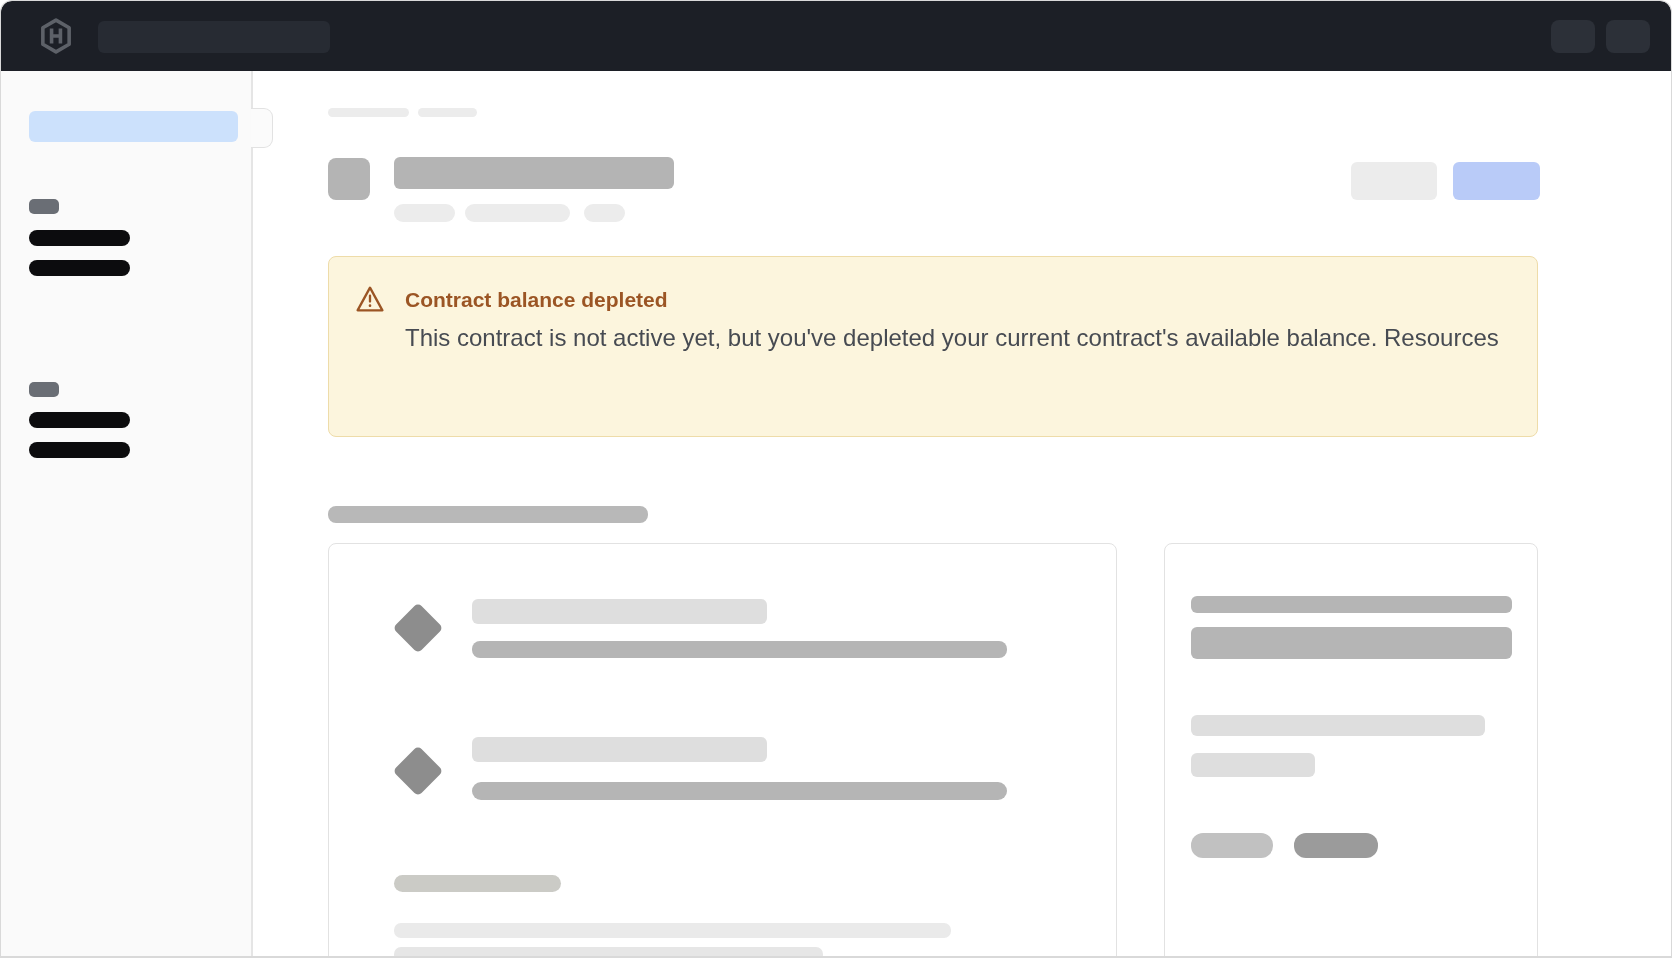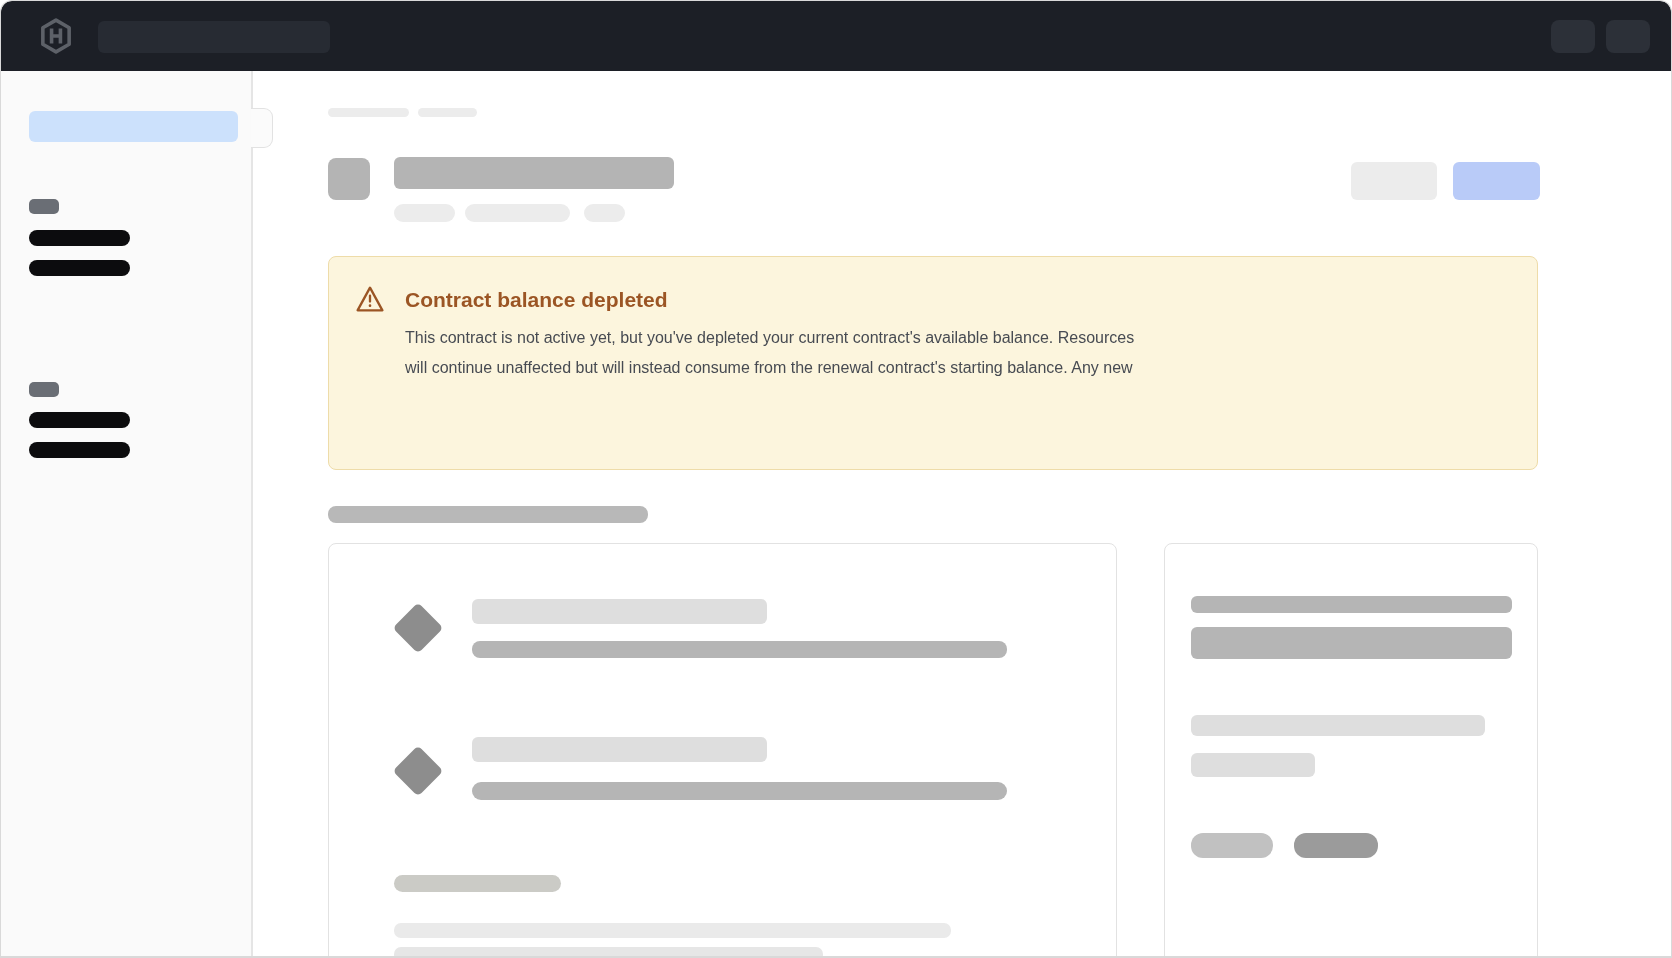--- a/index.html
+++ b/index.html
@@ -23,24 +23,24 @@
   .side-item{width:101px; height:16px; background:#0c0c0e; border-radius:8px; cursor:pointer;}
   
   .crumb{top:107px; height:9px; background:#ececec; border-radius:5px; cursor:pointer;}
   .page-icon{left:327px; top:157px; width:42px; height:42px; background:#b4b4b4; border-radius:8px;}
   .page-title{left:393px; top:156px; width:280px; height:32px; background:#b4b4b4; border-radius:6px;}
   .meta-pill{top:203px; height:18px; background:#ececec; border-radius:9px;}
   .btn{top:161px; height:38px; border-radius:6px; cursor:pointer;}
   .btn-secondary{left:1350px; width:86px; background:#ececec;}
   .btn-primary{left:1452px; width:87px; background:var(--primary-button-bg,#b9cbf8);}
   
-  .alert{left:327px; top:255px; width:1210px; height:214px; background:var(--warning-bg,#fcf5dd); border:1px solid var(--warning-border,#eedca9); border-radius:8px; box-sizing:border-box;}
+  .alert{left:327px; top:255px; width:1210px; height:181px; background:var(--warning-bg,#fcf5dd); border:1px solid var(--warning-border,#eedca9); border-radius:8px; box-sizing:border-box;}
   .alert-icon{left:26px; top:28px; width:30px; height:28px; color:var(--warning-title,#9b5524);}
   .alert-title{left:76px; top:32px; font-size:21px; font-weight:700; color:var(--warning-title,#9b5524); white-space:nowrap; line-height:1;}
-  .alert-body{left:76px; top:66px; font-size:16px; color:var(--warning-body-text,#474b52); line-height:30px; white-space:nowrap;}
+  .alert-body{left:76px; top:66px; font-size:24px; color:var(--warning-body-text,#474b52); line-height:30px; white-space:nowrap;}
   
   .section-bar{left:327px; top:505px; width:320px; height:17px; background:#b8b8b8; border-radius:8px;}
   .card{top:542px; height:520px; background:#ffffff; border:1px solid #e2e2e2; border-radius:8px; box-sizing:border-box;}
   .card-left{left:327px; width:789px;}
   .card-right{left:1163px; width:374px;}
   .diamond{left:399px; width:36px; height:36px; background:#8d8d8d; border-radius:5px; transform:rotate(45deg);}
   .bar{border-radius:6px;}
   .bar-light{background:#dedede;}
   .bar-med{background:#b5b5b5;}
   .pill{border-radius:12px;}
@@ -86,21 +86,20 @@
   <div class="abs alert">
     <svg class="abs alert-icon" viewBox="0 0 24 23" fill="none" stroke="currentColor" stroke-width="1.9">
       <path d="M12 2.2 L22.2 20.8 H1.8 Z" stroke-linejoin="round"></path>
       <path d="M12 8.8 V13.6" stroke-linecap="round"></path>
       <circle cx="12" cy="17" r="0.6" fill="currentColor" stroke="none"></circle>
       <circle cx="12" cy="17" r="1.1" fill="currentColor" stroke="none"></circle>
     </svg>
     <div class="abs alert-title">Contract balance depleted</div>
     <div class="abs alert-body">
       <div>This contract is not active yet, but you've depleted your current contract's available balance. Resources</div>
-      <div>will continue unaffected but will instead consume from the renewal contract's starting balance. Any new</div>
     </div>
   </div>
 
   <div class="abs section-bar"></div>
 
   <div class="abs card card-left"></div>
   <div class="abs diamond" style="top:609px;"></div>
   <div class="abs bar bar-light" style="left:471px; top:598px; width:295px; height:25px;"></div>
   <div class="abs bar bar-med" style="left:471px; top:640px; width:535px; height:17px; border-radius:8px;"></div>
   <div class="abs diamond" style="top:752px;"></div>

